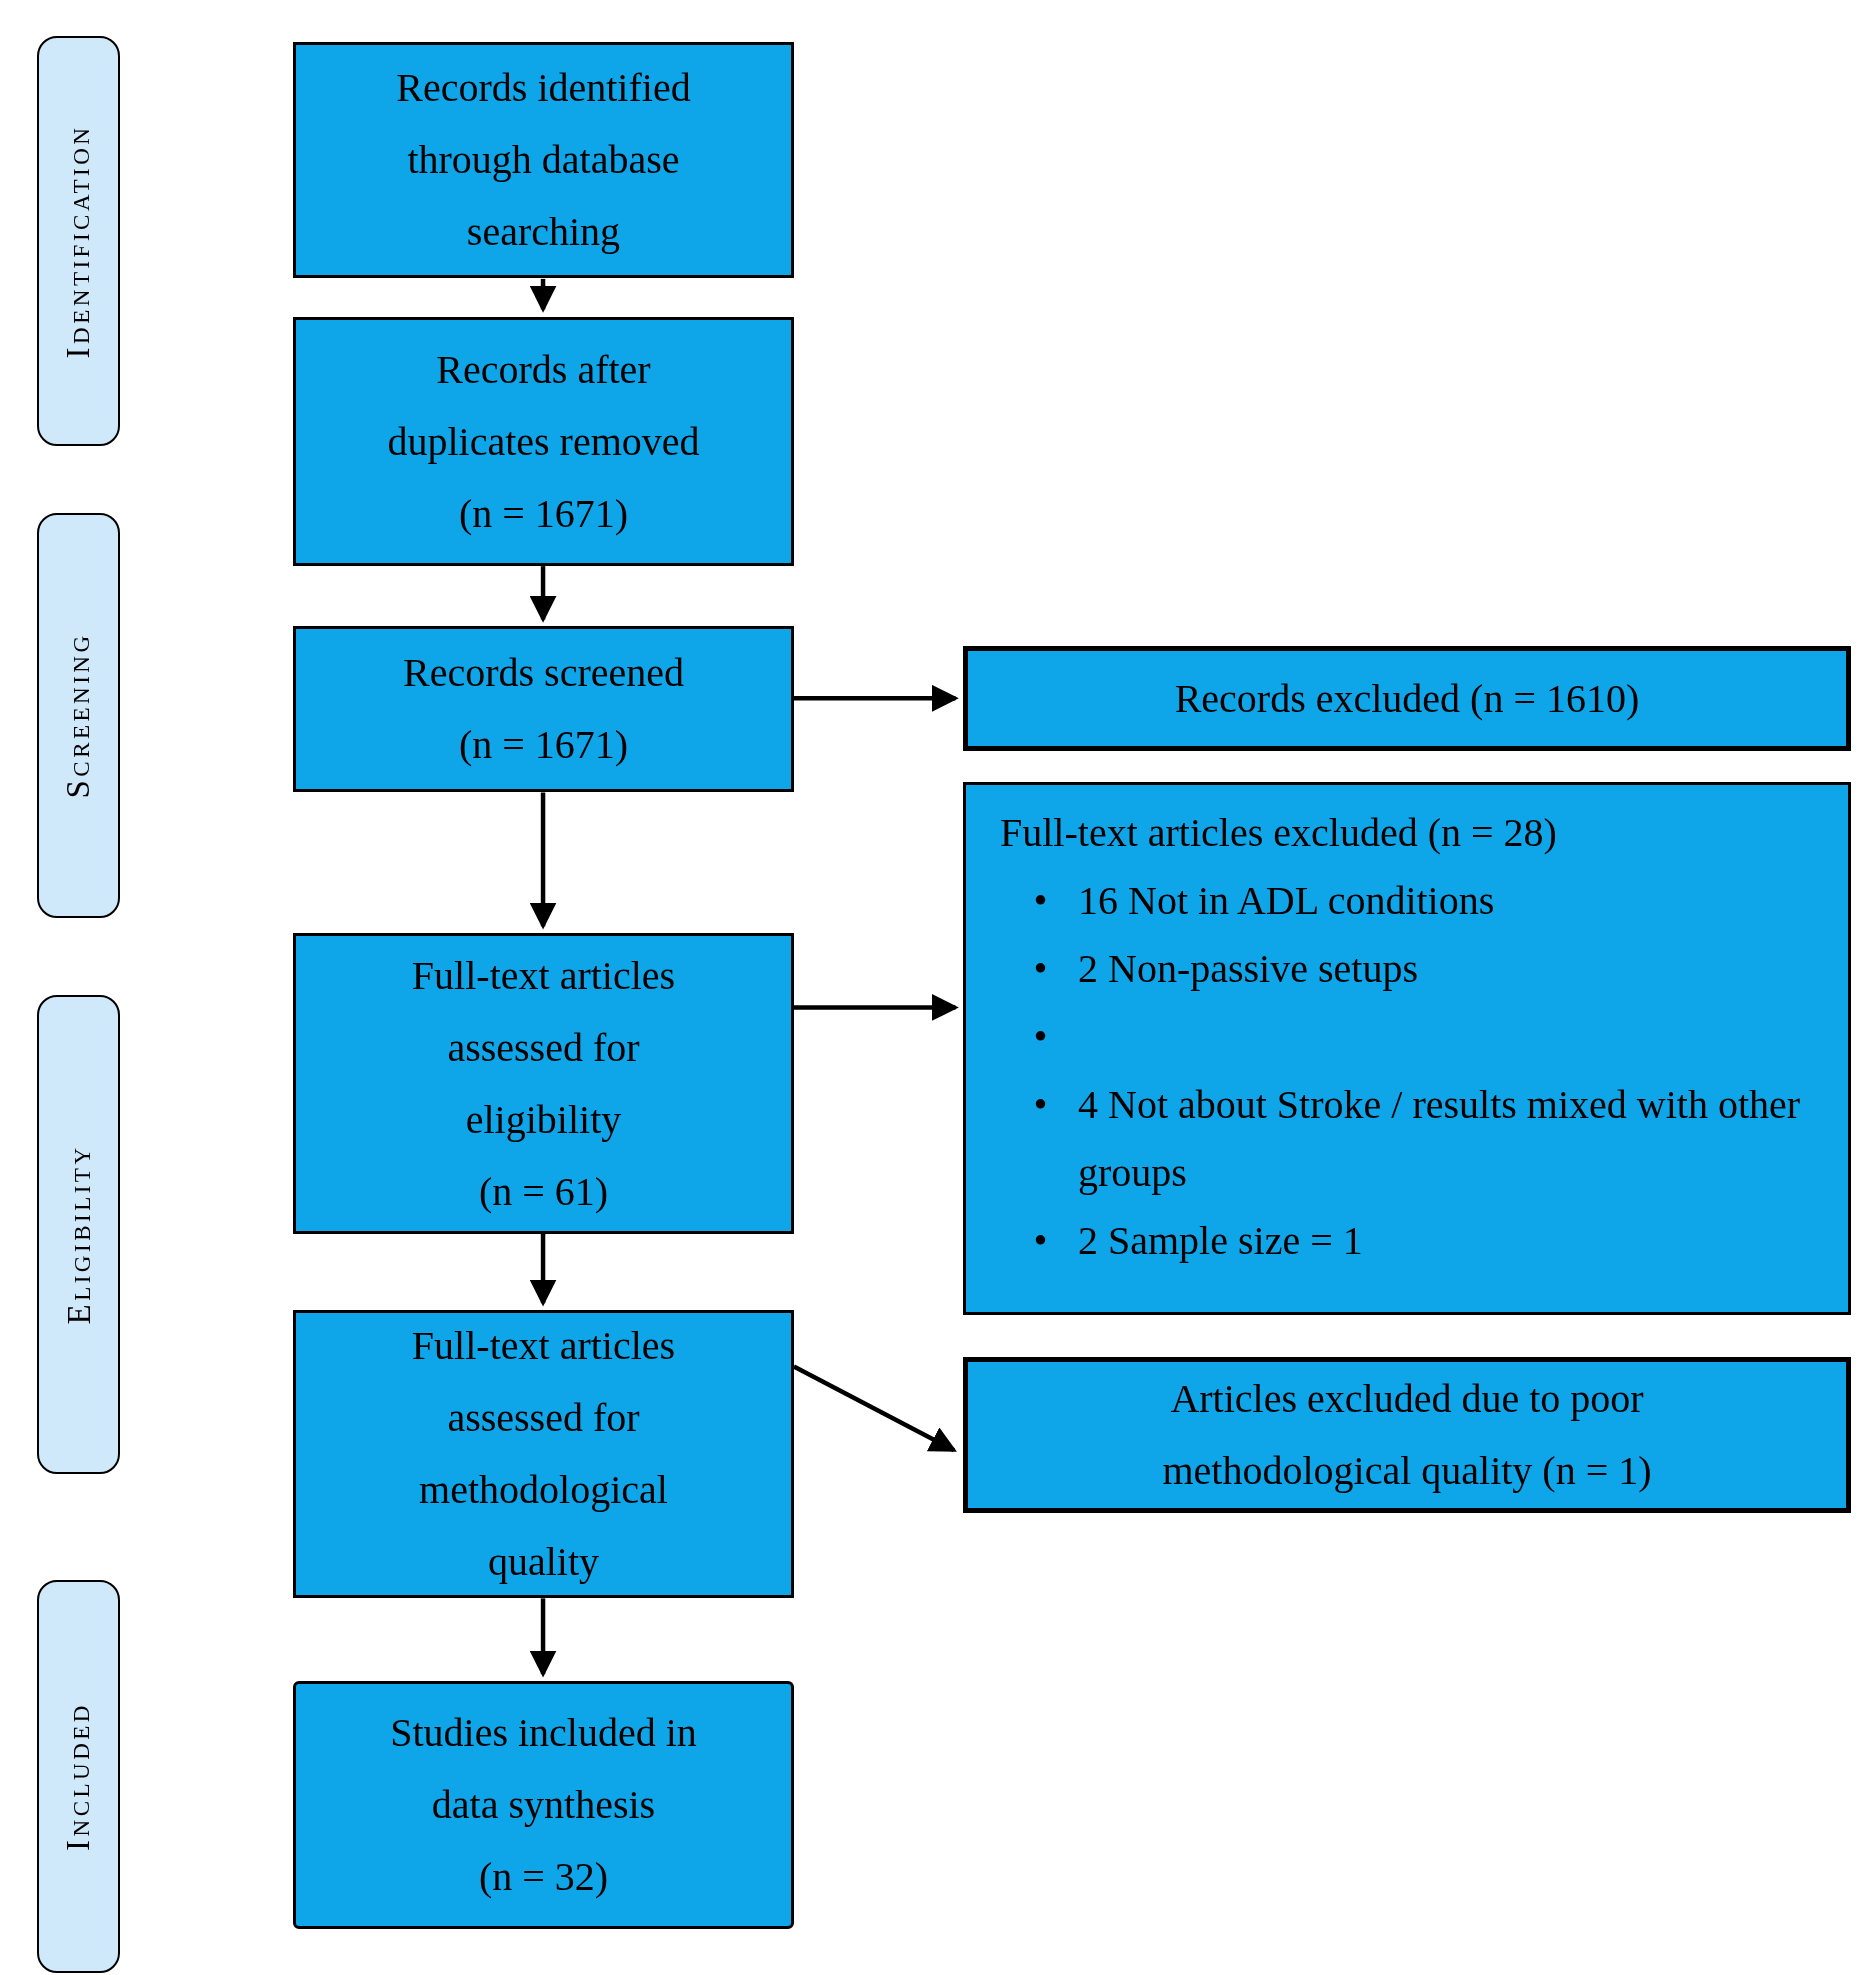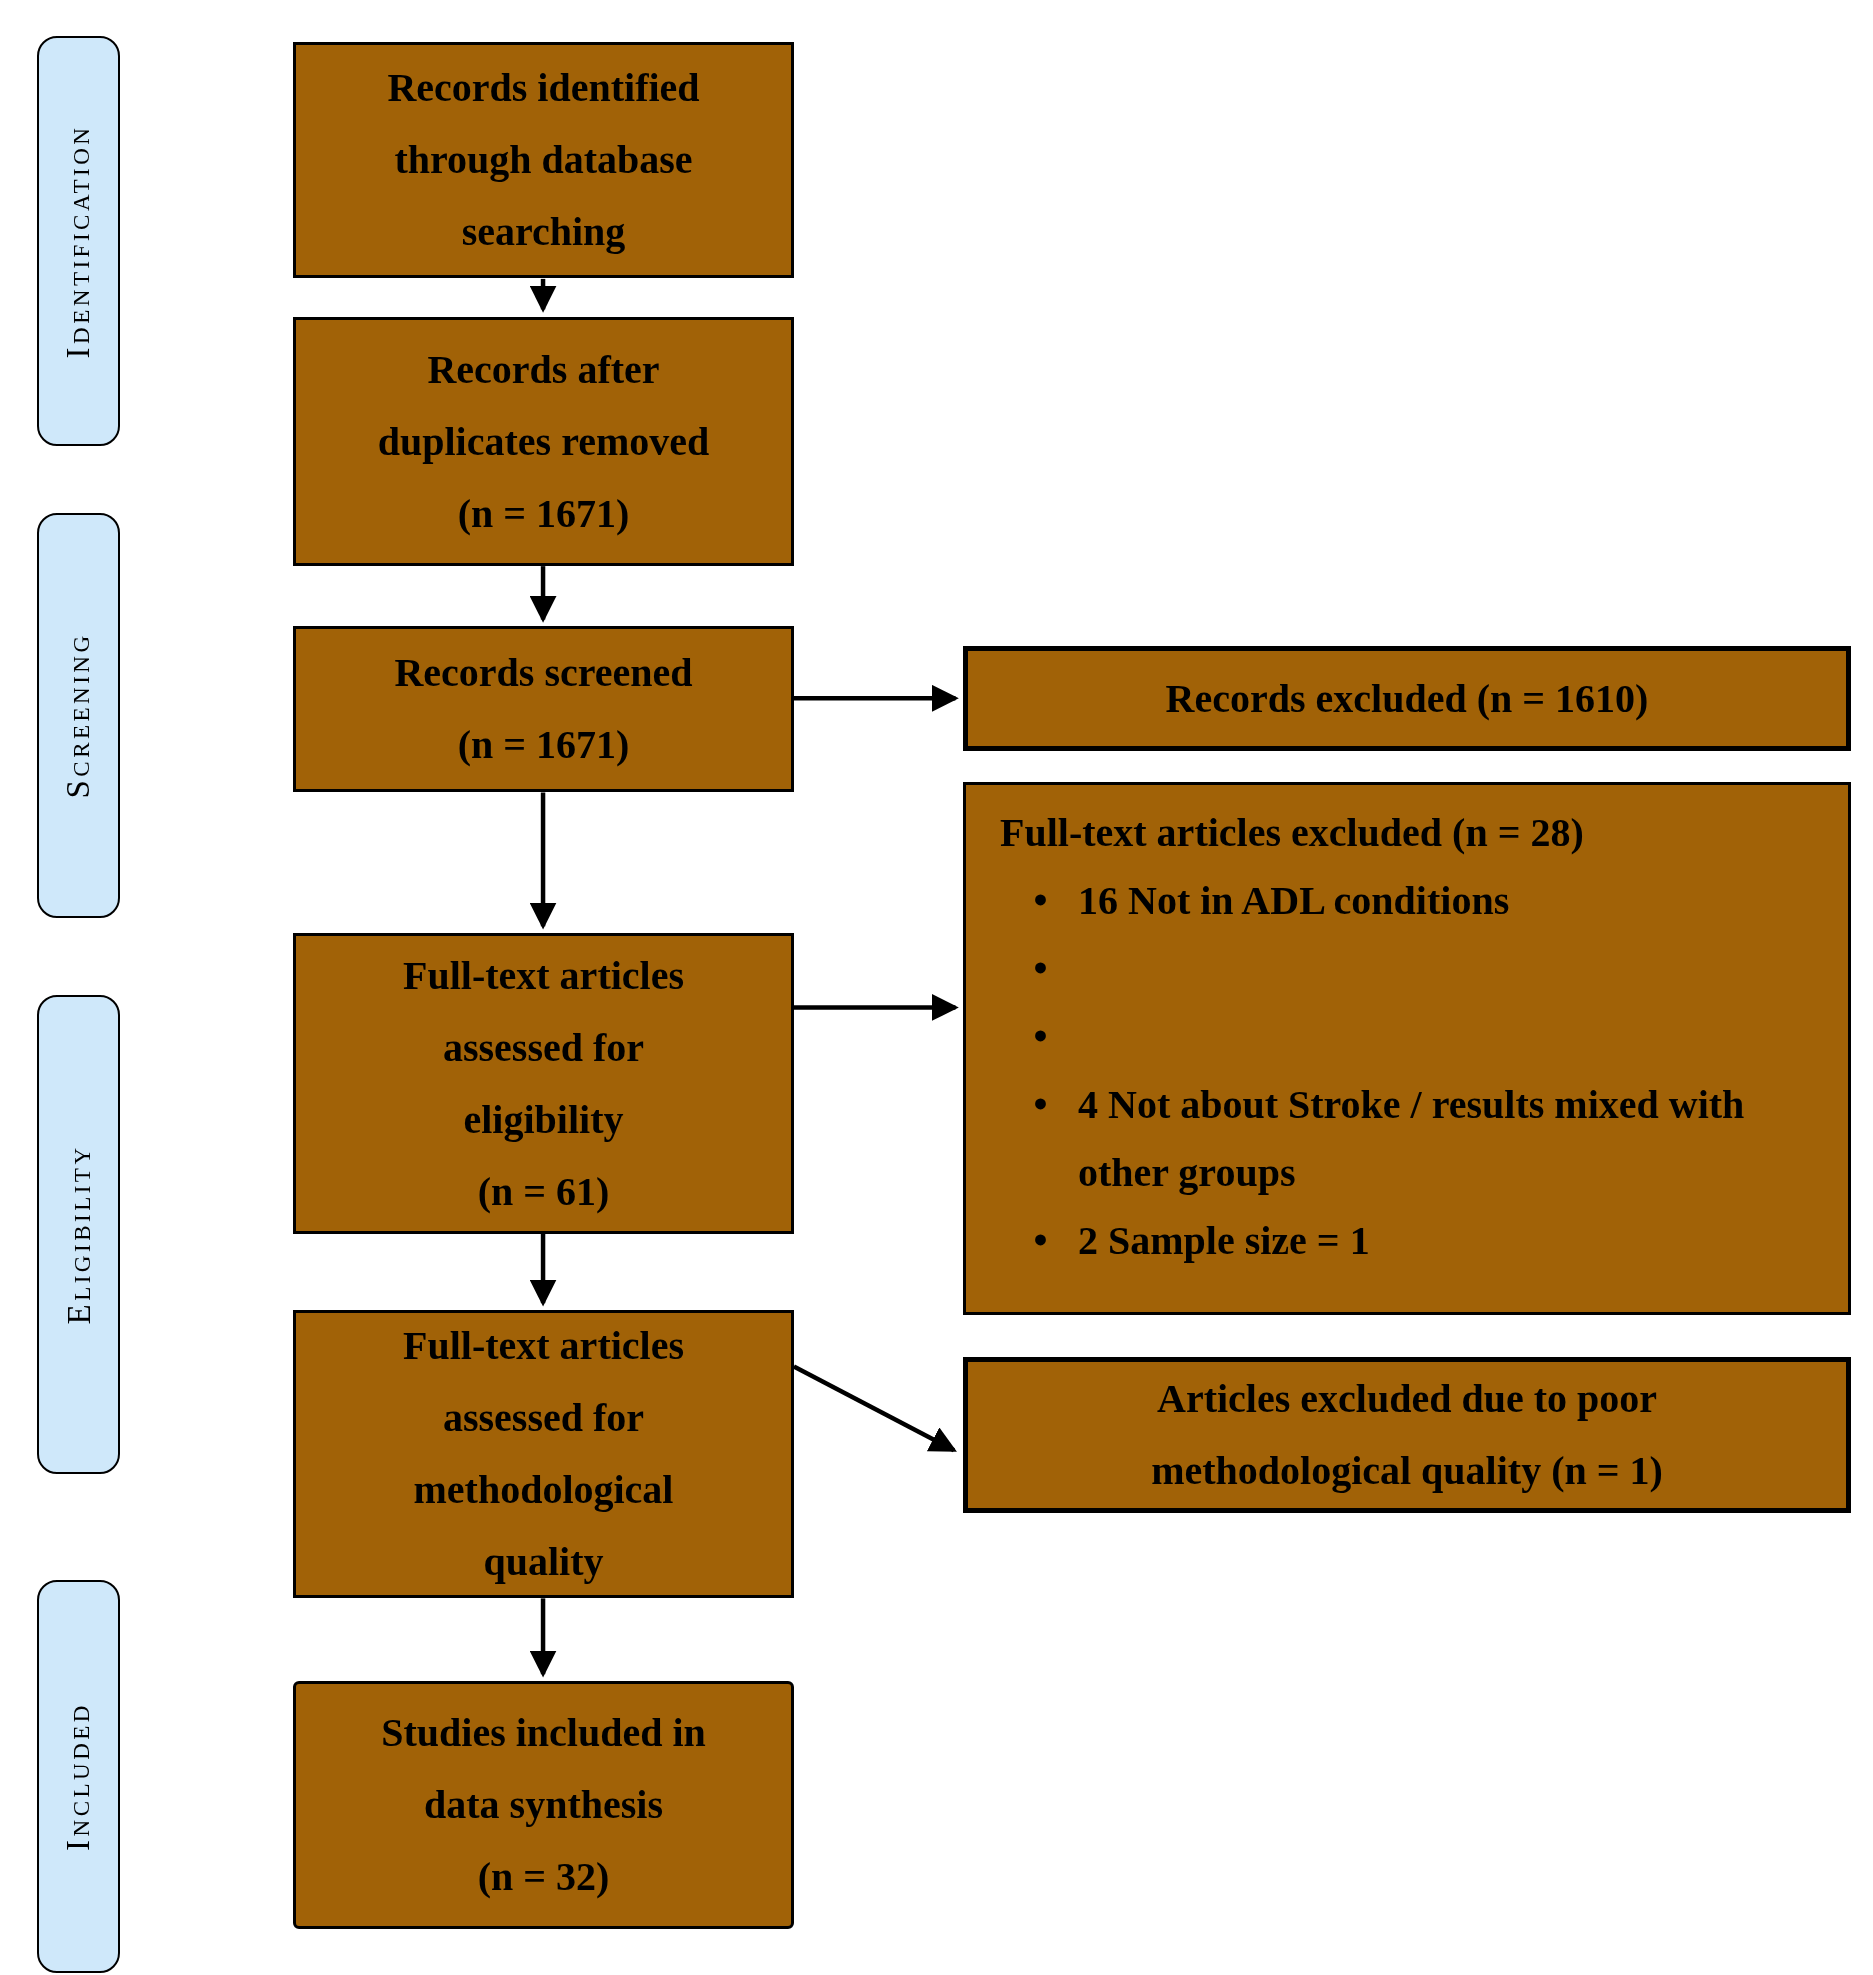--- a/index.html
+++ b/index.html
@@ -28,28 +28,27 @@
   .stage-label{
     transform:rotate(-90deg);
     white-space:nowrap;
     font-size:33px;
     font-variant:small-caps;
     letter-spacing:3.5px;
   }
   
   .fbox{
     position:absolute;
-    background:#a16207;
+    background:#0ea5e9;
     border:3px solid #000;
     box-sizing:border-box;
     display:flex;
     align-items:center;
     justify-content:center;
     text-align:center;
-    font-weight:bold;
   }
   .fbox.heavy{border-width:5px;}
   .box-text{
     font-size:40px;
     line-height:1.8;
     white-space:pre-line;
   }
   .main-col{left:293px;width:501px;}
   .right-col{left:963px;width:888px;}
   
@@ -141,20 +140,21 @@
   </div>
 
   <div class="fbox right-col listbox" style="top:782px;height:533px;">
     <div class="rb-title">Full-text articles excluded (n = 28)</div>
     <div class="bullet-row">
       <span class="dot">•</span>
       <span class="bullet-text">16 Not in ADL conditions</span>
     </div>
     <div class="bullet-row">
       <span class="dot">•</span>
+      <span class="bullet-text">2 Non-passive setups</span>
     </div>
     <div class="bullet-row">
       <span class="dot">•</span>
     </div>
     <div class="bullet-row">
       <span class="dot">•</span>
       <span class="bullet-text">4 Not about Stroke / results mixed with other groups</span>
     </div>
     <div class="bullet-row">
       <span class="dot">•</span>

